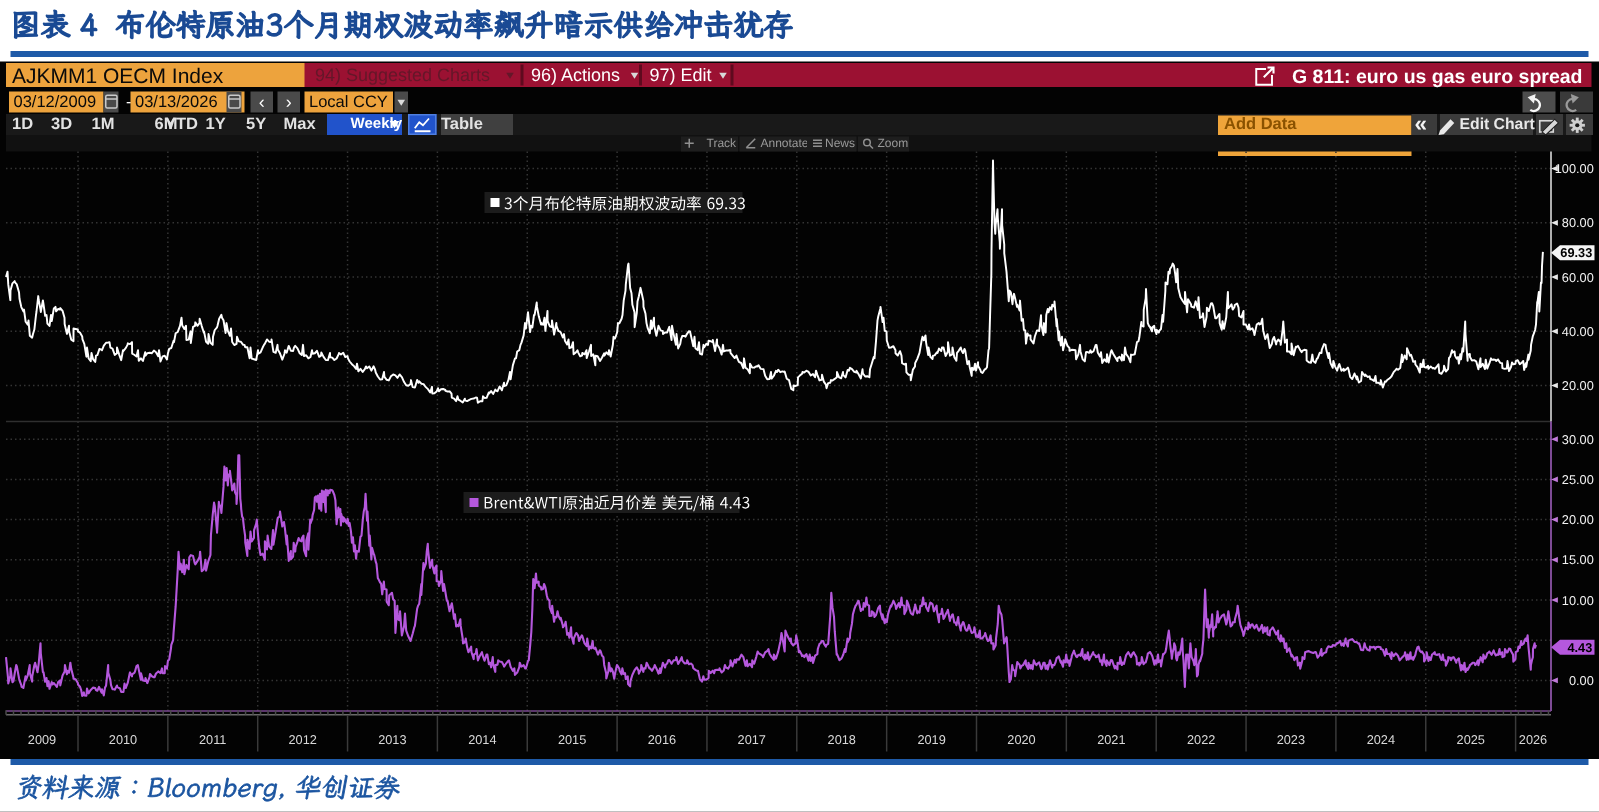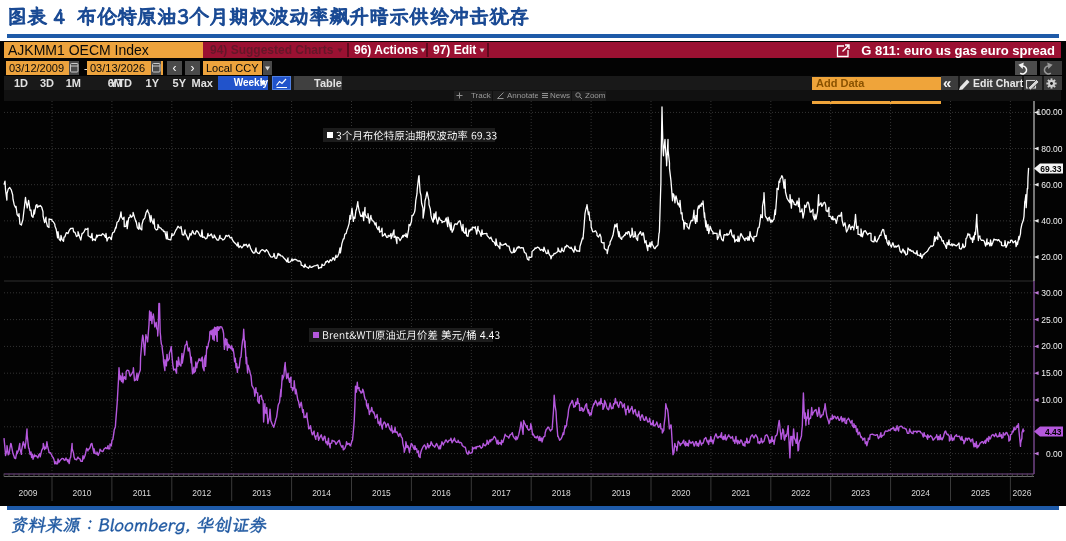--- a/index.html
+++ b/index.html
@@ -2,27 +2,27 @@
 <html><head><meta charset="utf-8"><style>
 *{margin:0;padding:0;box-sizing:border-box}
 html,body{width:1066px;height:541px;background:#fff;font-family:"Liberation Sans",sans-serif;overflow:hidden;position:relative}
 .abs{position:absolute}
 #panel{left:0;top:41px;width:1066px;height:465px;background:#030303}
 #rule1{left:7px;top:34px;width:1052px;height:4px;background:#1e5aa8}
 #rule2{left:7px;top:506px;width:1052px;height:4px;background:#1e5aa8}
 #redbar{left:4px;top:42px;width:1057px;height:16px;background:#9b1132}
 .ob{background:#eda33d;color:#0a0a0a;font-size:11px;font-weight:normal}
 #ticker{left:4px;top:42px;width:199px;height:16px;line-height:16px;padding-left:4px;font-size:14px}
-.menu{top:42px;height:16px;line-height:17px;color:#fff;font-size:12px;font-weight:bold}
-.dim{color:#641729;font-weight:bold}
+.menu{top:42px;height:16px;line-height:17px;color:#fff;font-size:12px;font-weight:normal}
+.dim{color:#641729;font-weight:normal}
 .msep{top:43px;width:2px;height:14px;background:#5e0a1e}
 #g811{top:42px;right:11px;height:16px;line-height:17px;color:#fff;font-size:13px;font-weight:bold}
 .dbox{top:61px;height:14px;line-height:14px;padding-left:3px;font-size:11px}
 .gbtn{background:#4a4a4a;color:#fff}
-.r3{top:76px;height:14px;line-height:14px;font-size:11px;font-weight:bold;color:#e2e2e2;text-align:right}
+.r3{top:76px;height:14px;line-height:14px;font-size:11px;font-weight:bold;color:#e2e2e2;text-align:left}
 #row3bg{left:4px;top:76px;width:1057px;height:14px;background:#191919}
 #toolstrip{left:4px;top:90px;width:1057px;height:11px;background:#111}
 .tool{top:90.5px;height:10px;line-height:10.5px;color:#9a9a9a;font-size:8px;background:#1e1e1e}
 #weekly{left:218px;width:50px;background:#2153cb;color:#fff;text-align:right;padding-left:5px;font-size:10px}
 #chartbtn{left:272px;top:76px;width:19px;height:14px;background:#2153cb;border:1px solid #4f7fe0}
 #tablebtn{left:294px;width:48px;background:#404040}
 #adddata{left:812px;top:77px;width:129px;height:27px;line-height:13px;background:#efa43a;color:#8a5200;font-size:11px;padding-left:4px;font-weight:bold}
 #editchart{left:973px;top:76px;height:14px;line-height:15px;color:#e8e8e8;font-size:10.5px;font-weight:bold}
 .chev{left:943px;top:74.5px;height:14px;line-height:15px;color:#f5f5f5;font-size:15px;font-weight:bold;letter-spacing:-2px}
 .nav{font-size:12px;text-align:center;color:#fff;padding-left:0}

